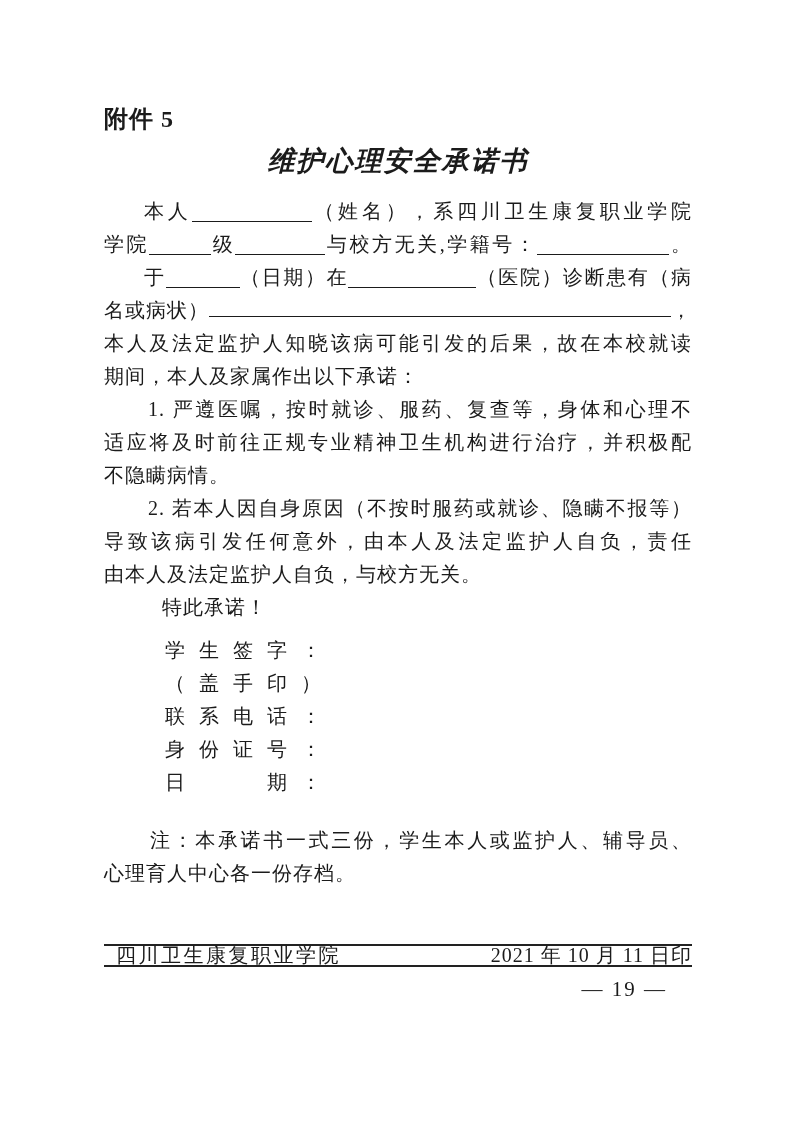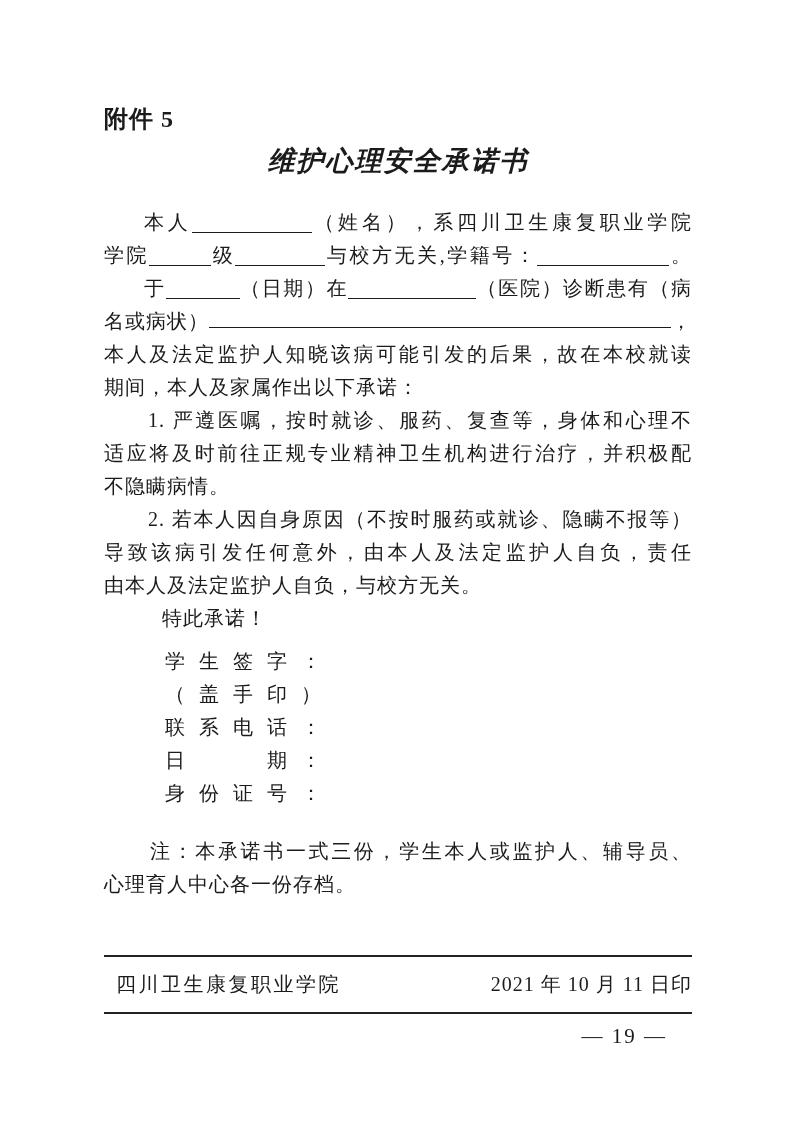--- a/index.html
+++ b/index.html
@@ -14,41 +14,41 @@
     width:799px; height:1130px;
     padding:103px 107px 0 104px;
   }
   .attachment {
     font-size:24px; font-weight:bold; line-height:32px; letter-spacing:1px;
   }
   .title {
     margin-top:8px; font-size:27px; font-weight:bold; text-align:center;
     line-height:36px; letter-spacing:2px;font-style:italic;
   }
-  .body-text { margin-top:27px; }
+  .body-text { margin-top:16px; }
   .line {
     font-size:20px; line-height:33px; letter-spacing:1px;
   }
   .line.j { text-align:justify; text-align-last:justify; }
   .line.fx { display:flex; align-items:baseline; }
   .line.fx span { white-space:pre; }
   .blank {
     display:inline-block; height:0;
     border-bottom:1.6px solid #1b1b1b;
     margin-bottom:-4px;
   }
   .blank.grow { flex:1 1 auto; }
   .sig-block { margin-top:10px; margin-left:61px; }
   .sig-block .line { letter-spacing:14px; }
   .note-block { margin-top:25px; }
   .footer {
     margin-top:54px;
     border-top:2px solid #222222;
     border-bottom:2.5px solid #222222;
-    height:59px;
+    height:23px;
     display:flex; justify-content:space-between; align-items:center;
     font-size:20px;
   }
   .footer .school { letter-spacing:2.5px; padding-left:12px; }
   .footer .date  { letter-spacing:1px; }
   .pagenum {
     margin-top:13px; text-align:right; padding-right:25px;
     font-size:21px; letter-spacing:2px; line-height:18px;
   }
 </style>
@@ -78,22 +78,22 @@
       <div class="line j" style="text-indent: 2.2em;"><span>2. 若本人因自身原因（不按时服药或就诊、隐瞒不报等）</span></div>
       <div class="line j"><span>导致该病引发任何意外，由本人及法定监护人自负，责任</span></div>
       <div class="line"><span>由本人及法定监护人自负，与校方无关。</span></div>
       <div class="line" style="text-indent: 2.9em;"><span>特此承诺！</span></div>
     </div>
 
   <div class="sig-block">
       <div class="line"><span>学生签字：</span></div>
       <div class="line"><span>（盖手印）</span></div>
       <div class="line"><span>联系电话：</span></div>
+      <div class="line"><span>身份证号：</span></div>
       <div class="line"><span>日　　期：</span></div>
-      <div class="line"><span>身份证号：</span></div>
     </div>
 
   <div class="note-block">
       <div class="line j" style="text-indent: 2.3em;"><span>注：本承诺书一式三份，学生本人或监护人、辅导员、</span></div>
       <div class="line"><span>心理育人中心各一份存档。</span></div>
     </div>
 
   <div class="footer">
     <span class="school">四川卫生康复职业学院</span>
     <span class="date">2021 年 10 月 11 日印</span>

